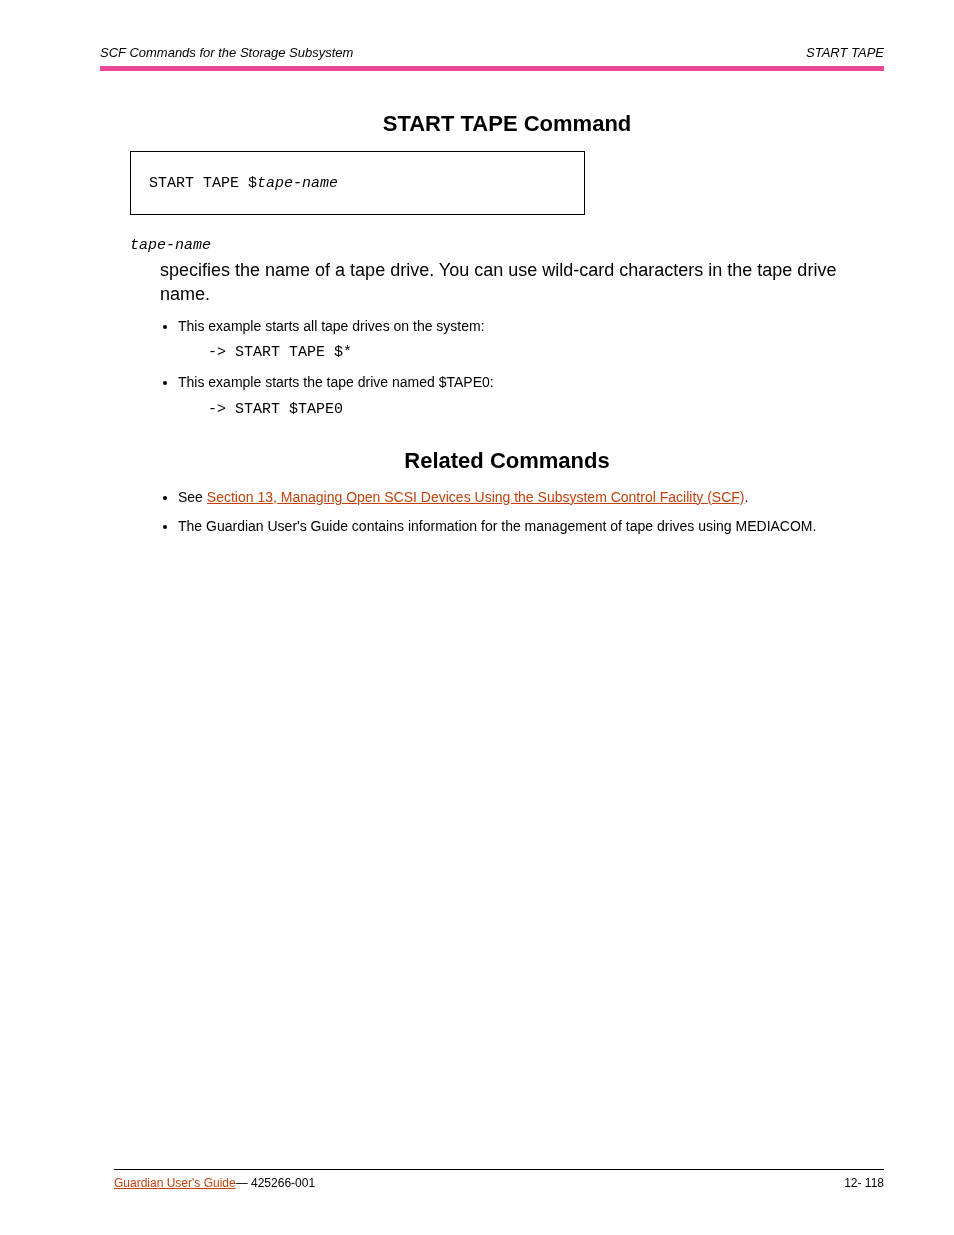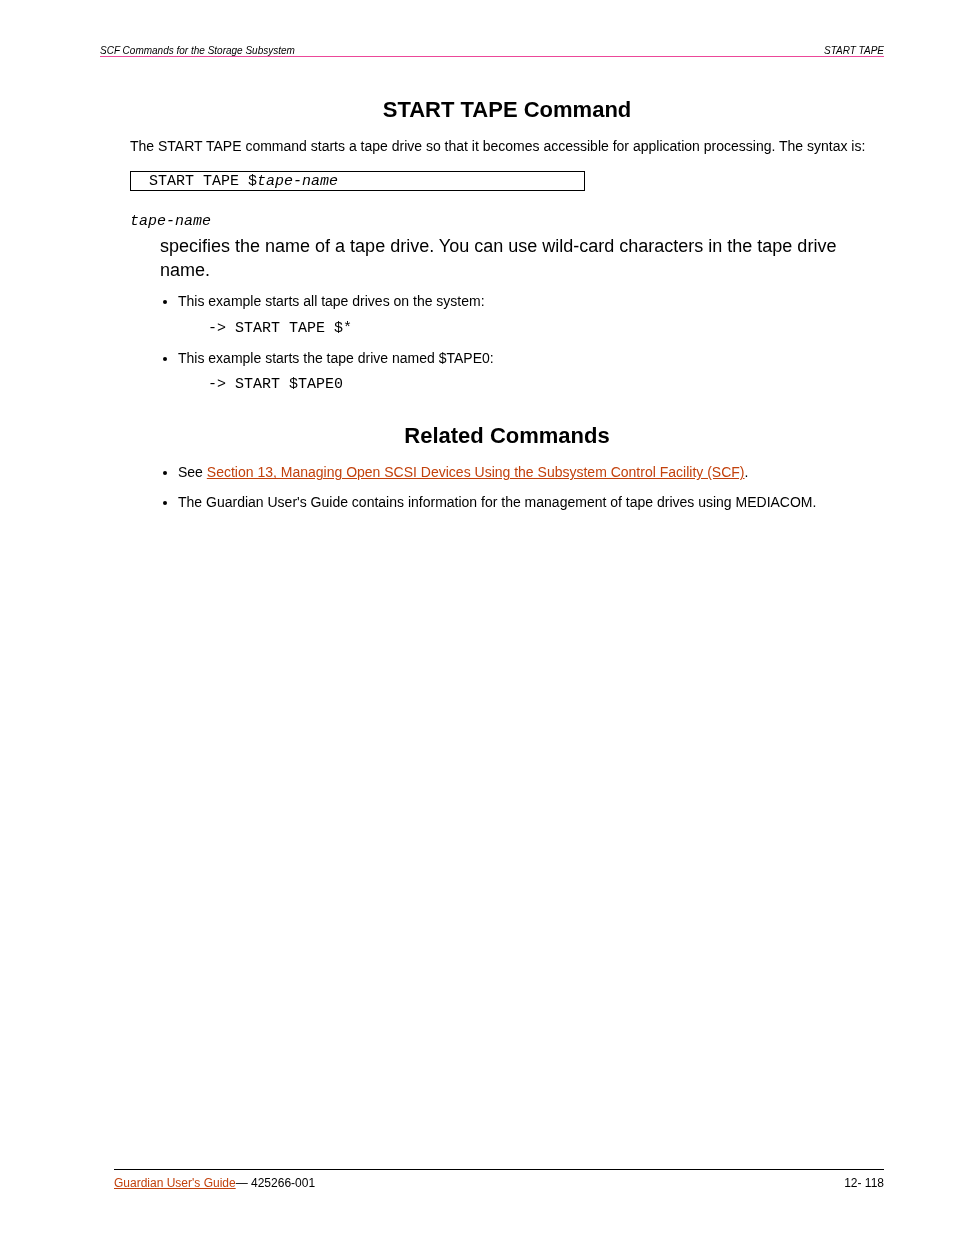--- a/index.html
+++ b/index.html
@@ -14,42 +14,43 @@
     position: relative;
     width: 954px;
     height: 1235px;
     box-sizing: border-box;
     padding: 45px 70px 45px 100px;
   }
   .header {
     display: flex;
     justify-content: space-between;
     align-items: baseline;
-    border-bottom: 1px solid #ec4899;
-    font-size: 10px;
+    border-bottom: 5px solid #ec4899;
+    padding-bottom: 6px;
+    font-size: 13px;
   }
   .header-left {
     font-style: italic;
   }
   .header-right {
     font-style: italic;
   }
   .content {
     margin-top: 40px;
     margin-left: 30px;
   }
   .section-title {
     font-size: 22px;
     font-family: Arial, Helvetica, sans-serif;
     margin: 28px 0 14px 0;
     text-align: center;
   }
   .syntax-box {
     border: 1px solid #000;
-    padding: 0 18px;
+    padding: 22px 18px;
     width: 455px;
     margin: 0 0 22px 0;
     box-sizing: border-box;
   }
   .mono {
     font-family: "Courier New", Courier, monospace;
     font-size: 15px;
   }
   .mono .ital { font-style: italic; }
   .term {
@@ -104,21 +105,20 @@
 <div class="page">
 
   <div class="header">
     <span class="header-left">SCF Commands for the Storage Subsystem</span>
     <span class="header-right">START TAPE</span>
   </div>
 
   <div class="content">
 
     <h2 class="section-title">START TAPE Command</h2>
-    <p style="line-height:1.4">The START TAPE command starts a tape drive so that it becomes accessible for application processing. The syntax is:</p>
     <div class="syntax-box">
       <span class="mono"><span>START TAPE $</span><span class="ital">tape-name</span></span>
     </div>
     <div class="term">tape-name</div>
     <div class="defn">specifies the name of a tape drive. You can use wild-card characters in the tape drive name.</div>
 
     <ul class="bullets">
       <li>
         <span>This example starts all tape drives on the system:</span>
         <div class="cmd">-&gt; START TAPE $*</div>

